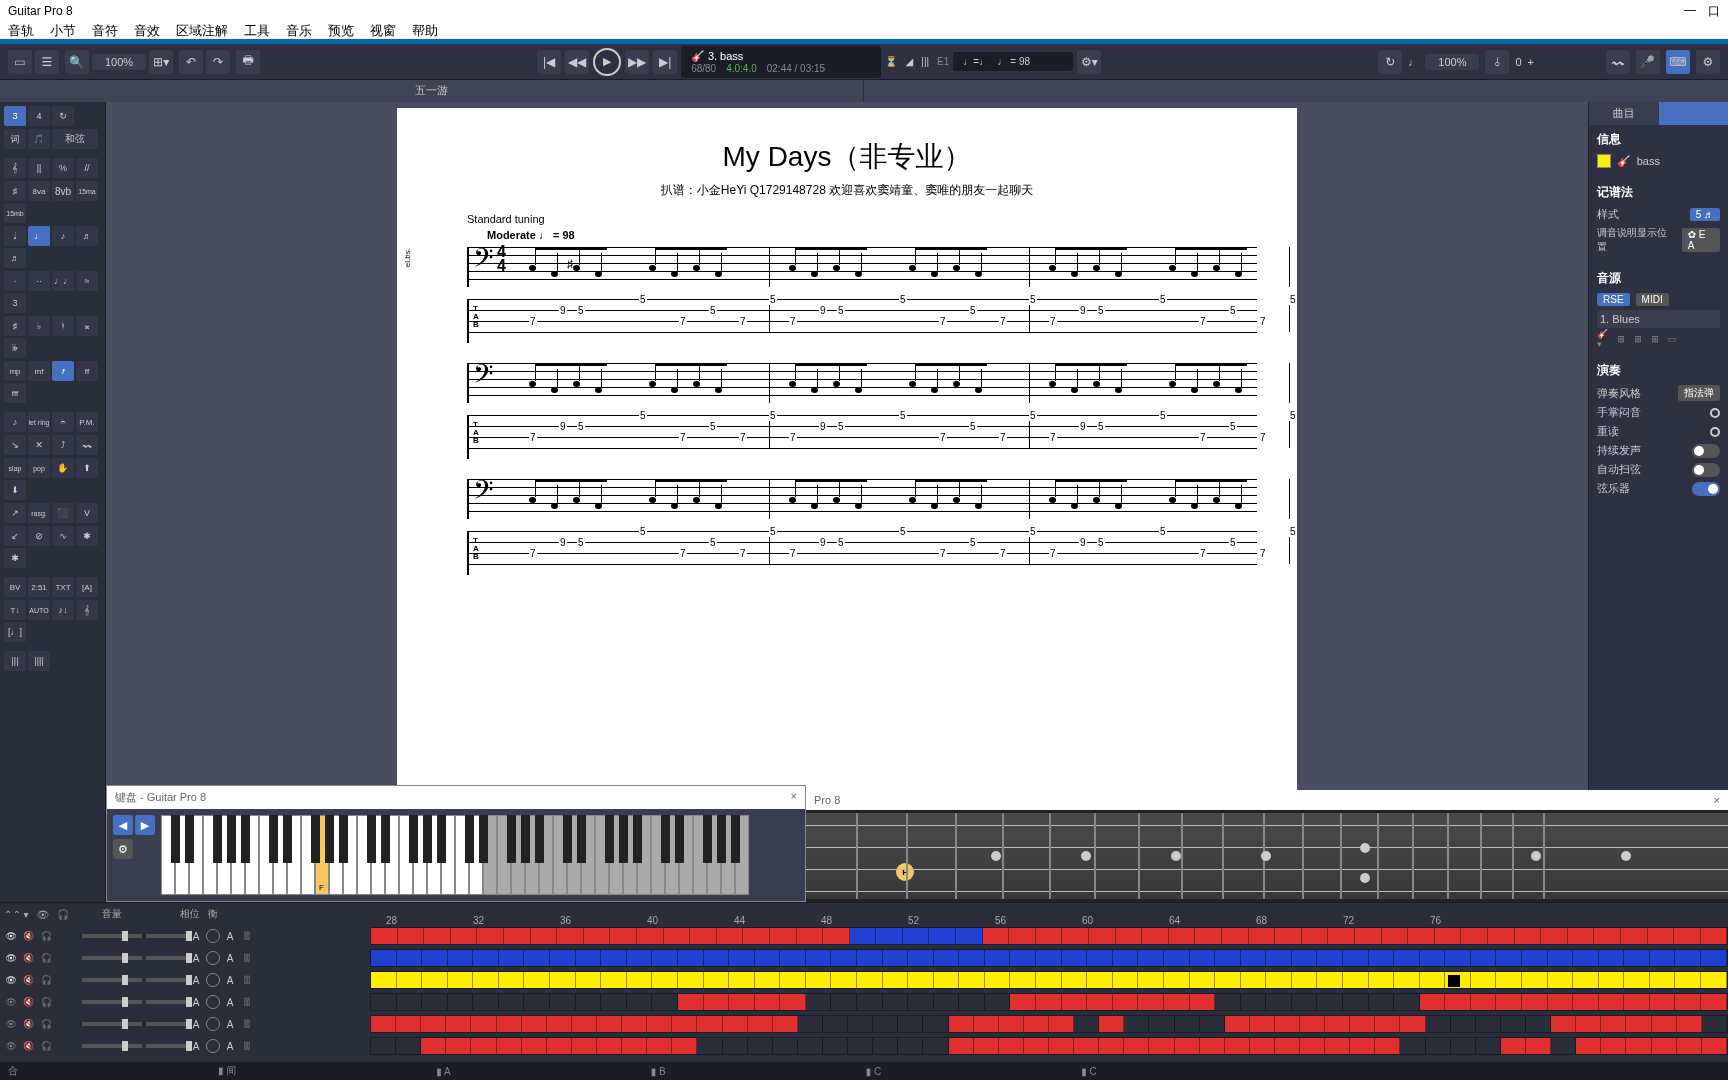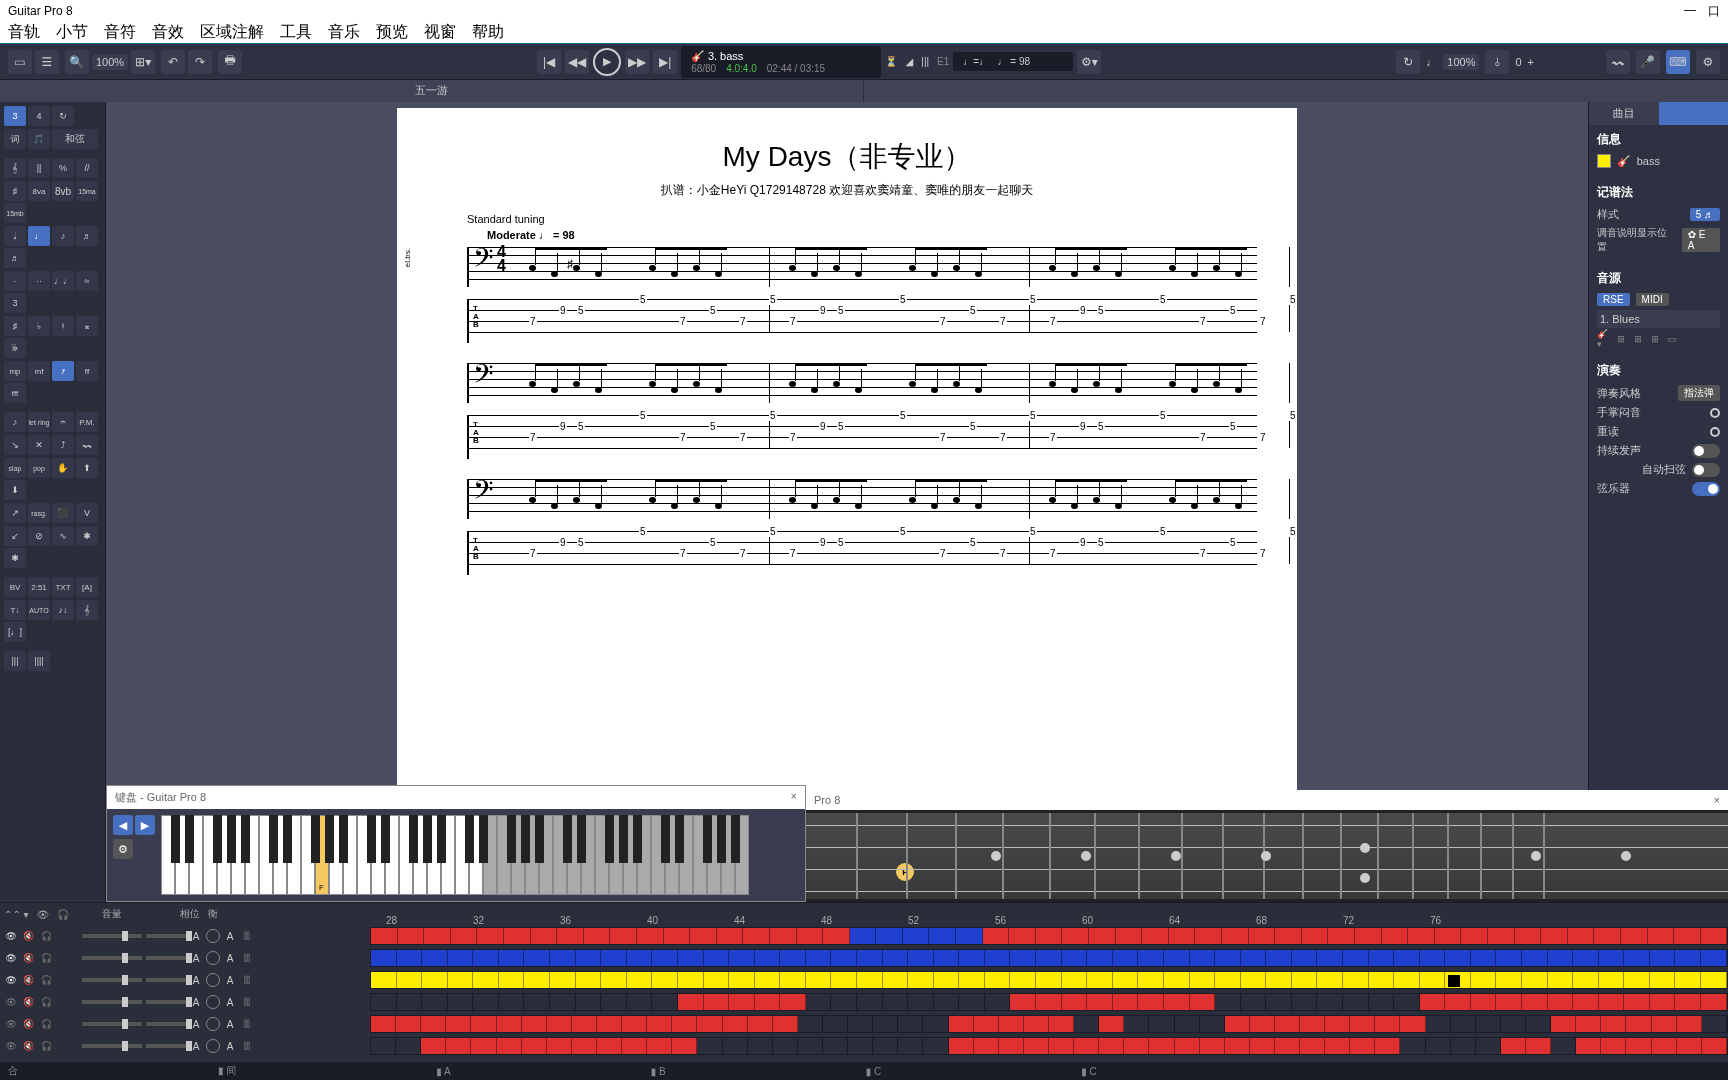--- a/index.html
+++ b/index.html
@@ -3,28 +3,28 @@
 <meta charset="utf-8">
 <style>
 * { margin: 0; padding: 0; box-sizing: border-box; font-family: "Microsoft YaHei", Arial, sans-serif; }
 body { background: #2a2d3a; color: #ccc; font-size: 11px; overflow: hidden; width: 1728px; height: 1080px; position: relative; }
 
 
 .title-bar { background: #fff; color: #000; height: 22px; display: flex; align-items: center; padding: 0 8px; font-size: 12px; justify-content: space-between; }
 .title-bar .right { display: flex; gap: 12px; }
 
 
-.menu-bar { background: #fff; color: #000; height: 22px; display: flex; align-items: center; padding: 0 8px; gap: 16px; font-size: 16px; border-bottom: 1px solid #0369a1; }
+.menu-bar { background: #fff; color: #000; height: 22px; display: flex; align-items: center; padding: 0 8px; gap: 16px; font-size: 13px; border-bottom: 5px solid #0369a1; }
 .menu-item { cursor: pointer; }
 
 
 .top-toolbar { background: #2e3142; height: 36px; display: flex; align-items: center; padding: 0 8px; gap: 6px; border-bottom: 1px solid #1a1c28; }
 .tb-btn { width: 24px; height: 24px; background: #3a3d50; border-radius: 3px; display: flex; align-items: center; justify-content: center; cursor: pointer; font-size: 12px; }
 .tb-group { display: flex; gap: 3px; align-items: center; }
-.zoom-display { background: #3a3d50; padding: 2px 4px; border-radius: 3px; font-size: 11px; }
+.zoom-display { background: #3a3d50; padding: 2px 13px; border-radius: 3px; font-size: 11px; }
 .playback { display: flex; gap: 4px; align-items: center; margin-left: auto; margin-right: auto; }
 .play-btn { width: 28px; height: 28px; border: 2px solid #ccc; border-radius: 50%; display: flex; align-items: center; justify-content: center; }
 .track-display { background: #1a1c28; padding: 4px 10px; border-radius: 3px; min-width: 200px; }
 .track-title { color: #fff; font-size: 11px; }
 .track-info { display: flex; gap: 10px; font-size: 10px; color: #888; }
 .track-info .green { color: #4ac24a; }
 .right-tools { display: flex; gap: 6px; align-items: center; }
 
 
 .tabs-row { background: #404356; height: 22px; display: flex; }
@@ -688,21 +688,21 @@
         <div class="radio"></div>
       </div>
       <div class="rp-row" style="justify-content:space-between">
         <span>重读</span>
         <div class="radio"></div>
       </div>
       <div class="rp-row" style="justify-content:space-between">
         <span>持续发声</span>
         <div class="toggle off"></div>
       </div>
-      <div class="rp-row" style="justify-content:flex-end">
+      <div class="rp-row" style="justify-content:space-between">
         <span>自动扫弦</span>
         <div class="toggle off"></div>
       </div>
       <div class="rp-row" style="justify-content:space-between">
         <span>弦乐器</span>
         <div class="toggle"></div>
       </div>
     </div>
   </div>
 </div>

